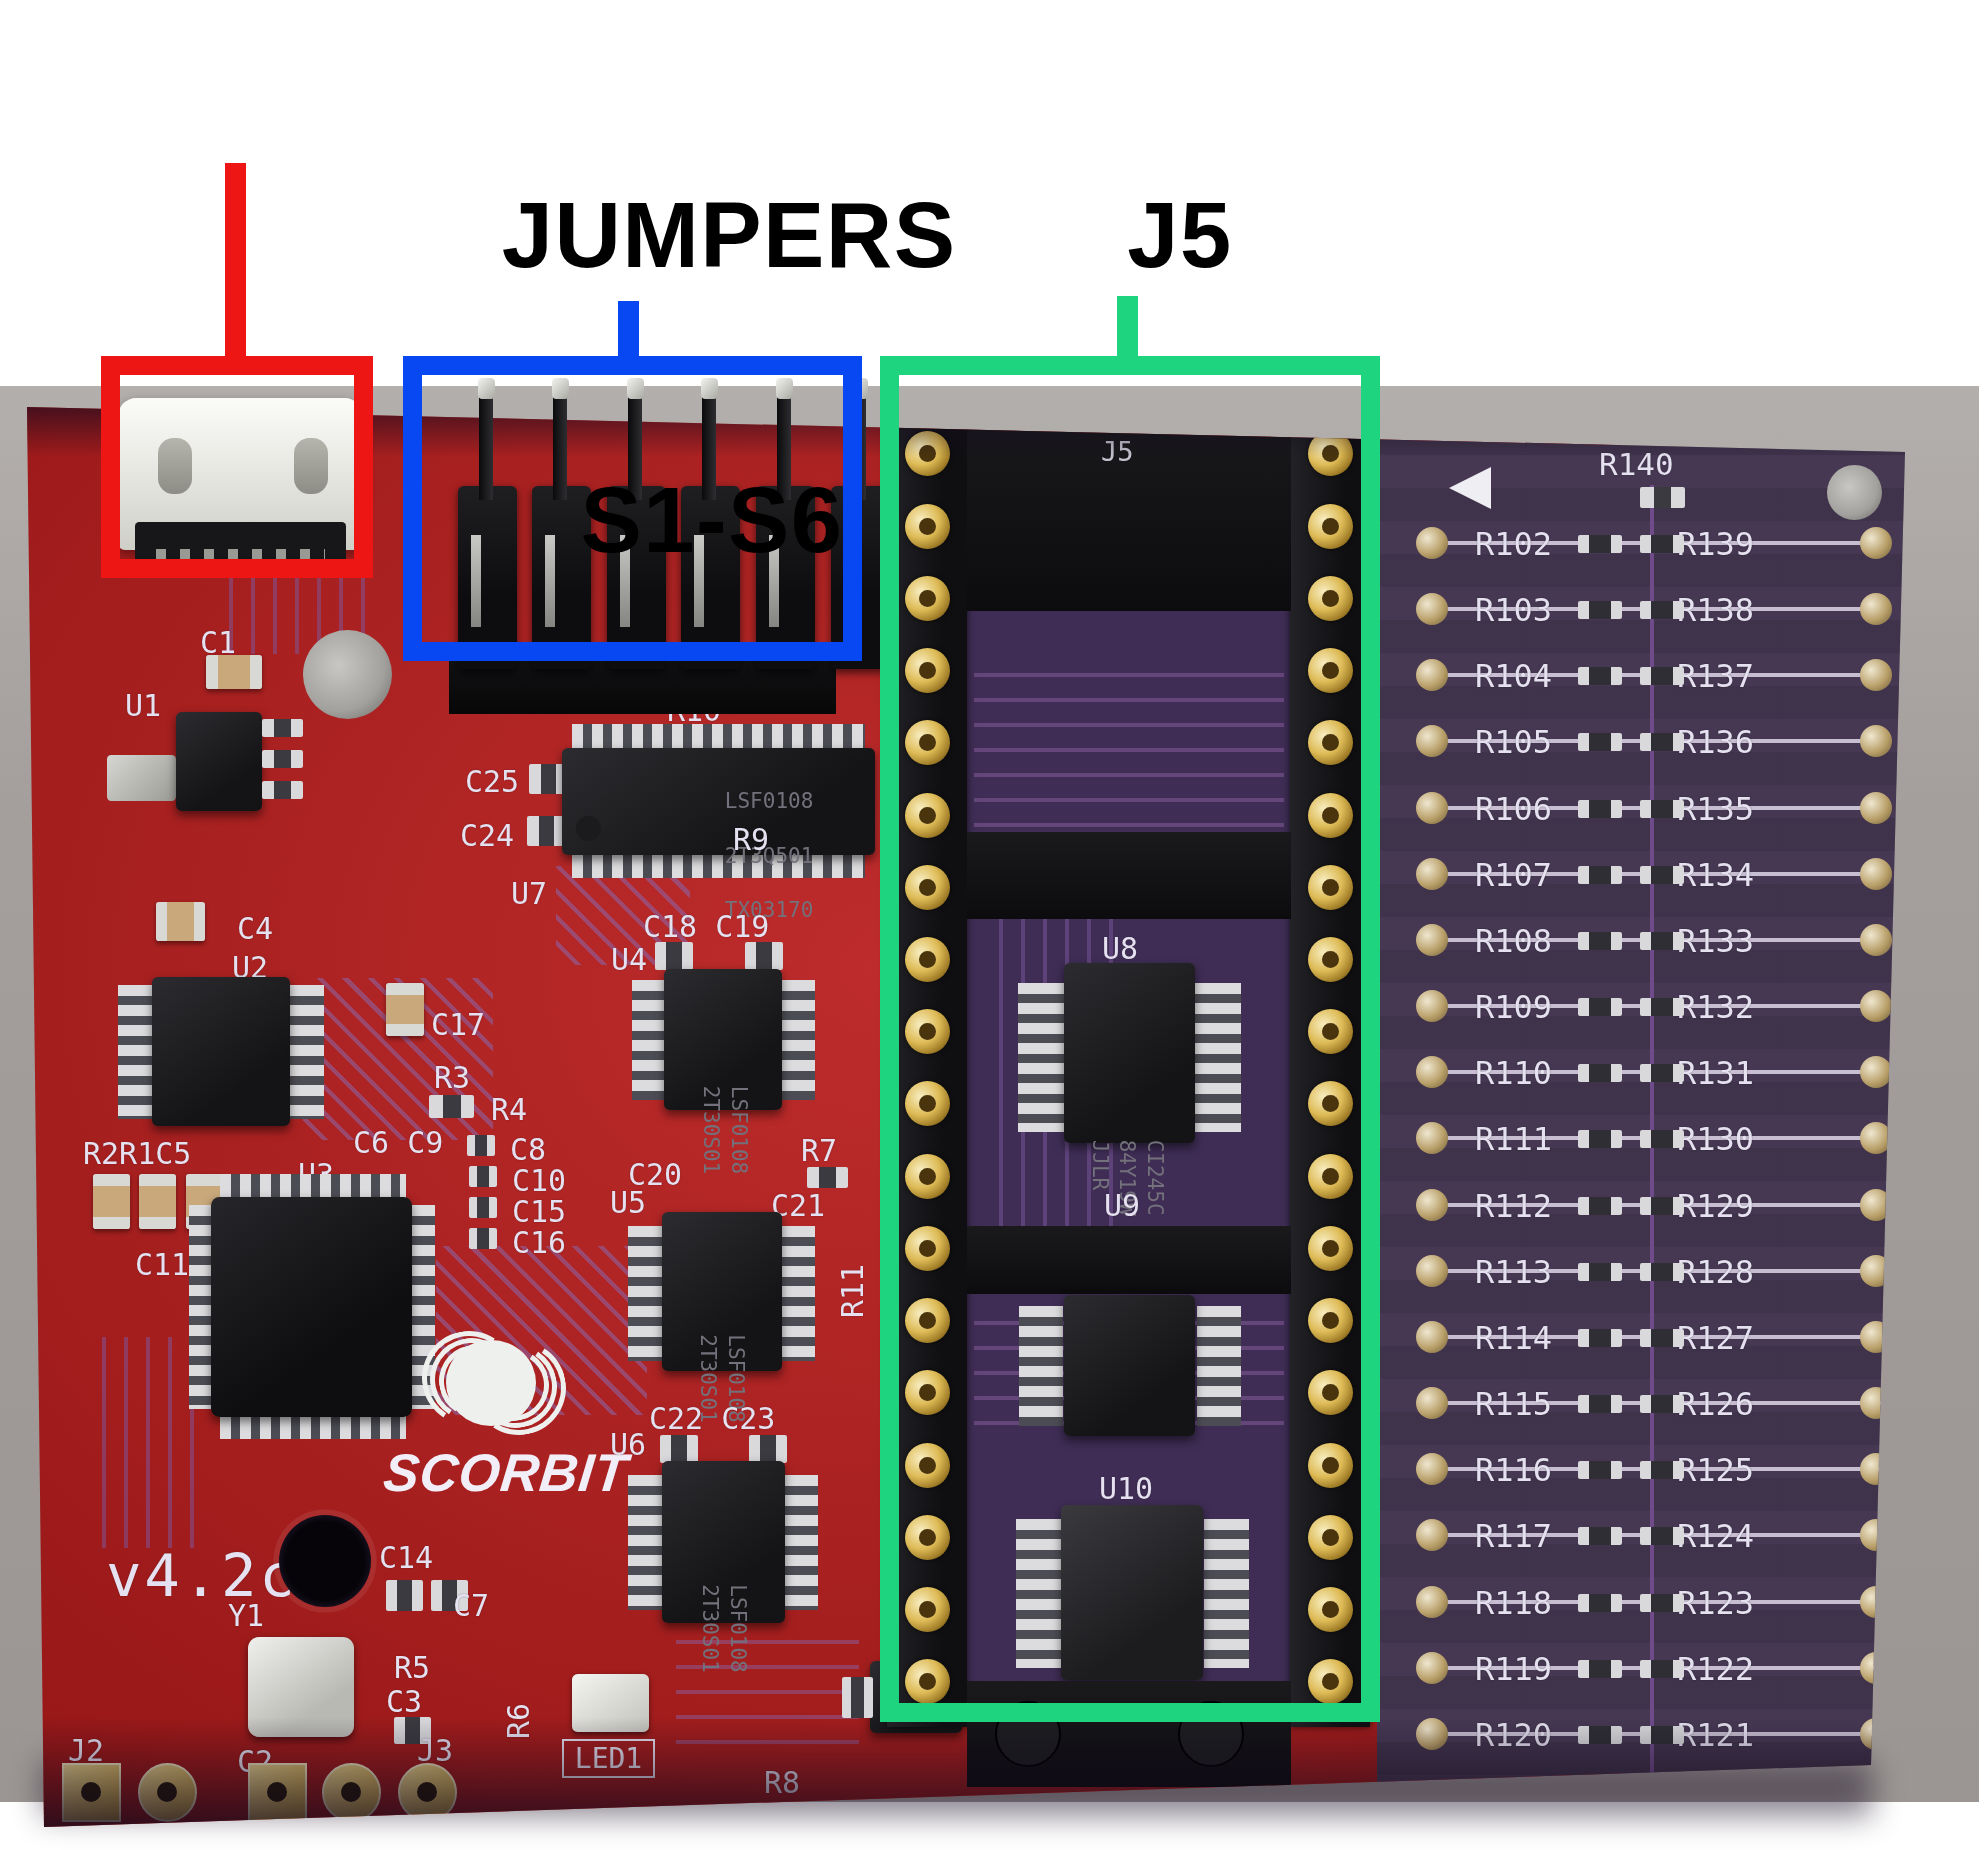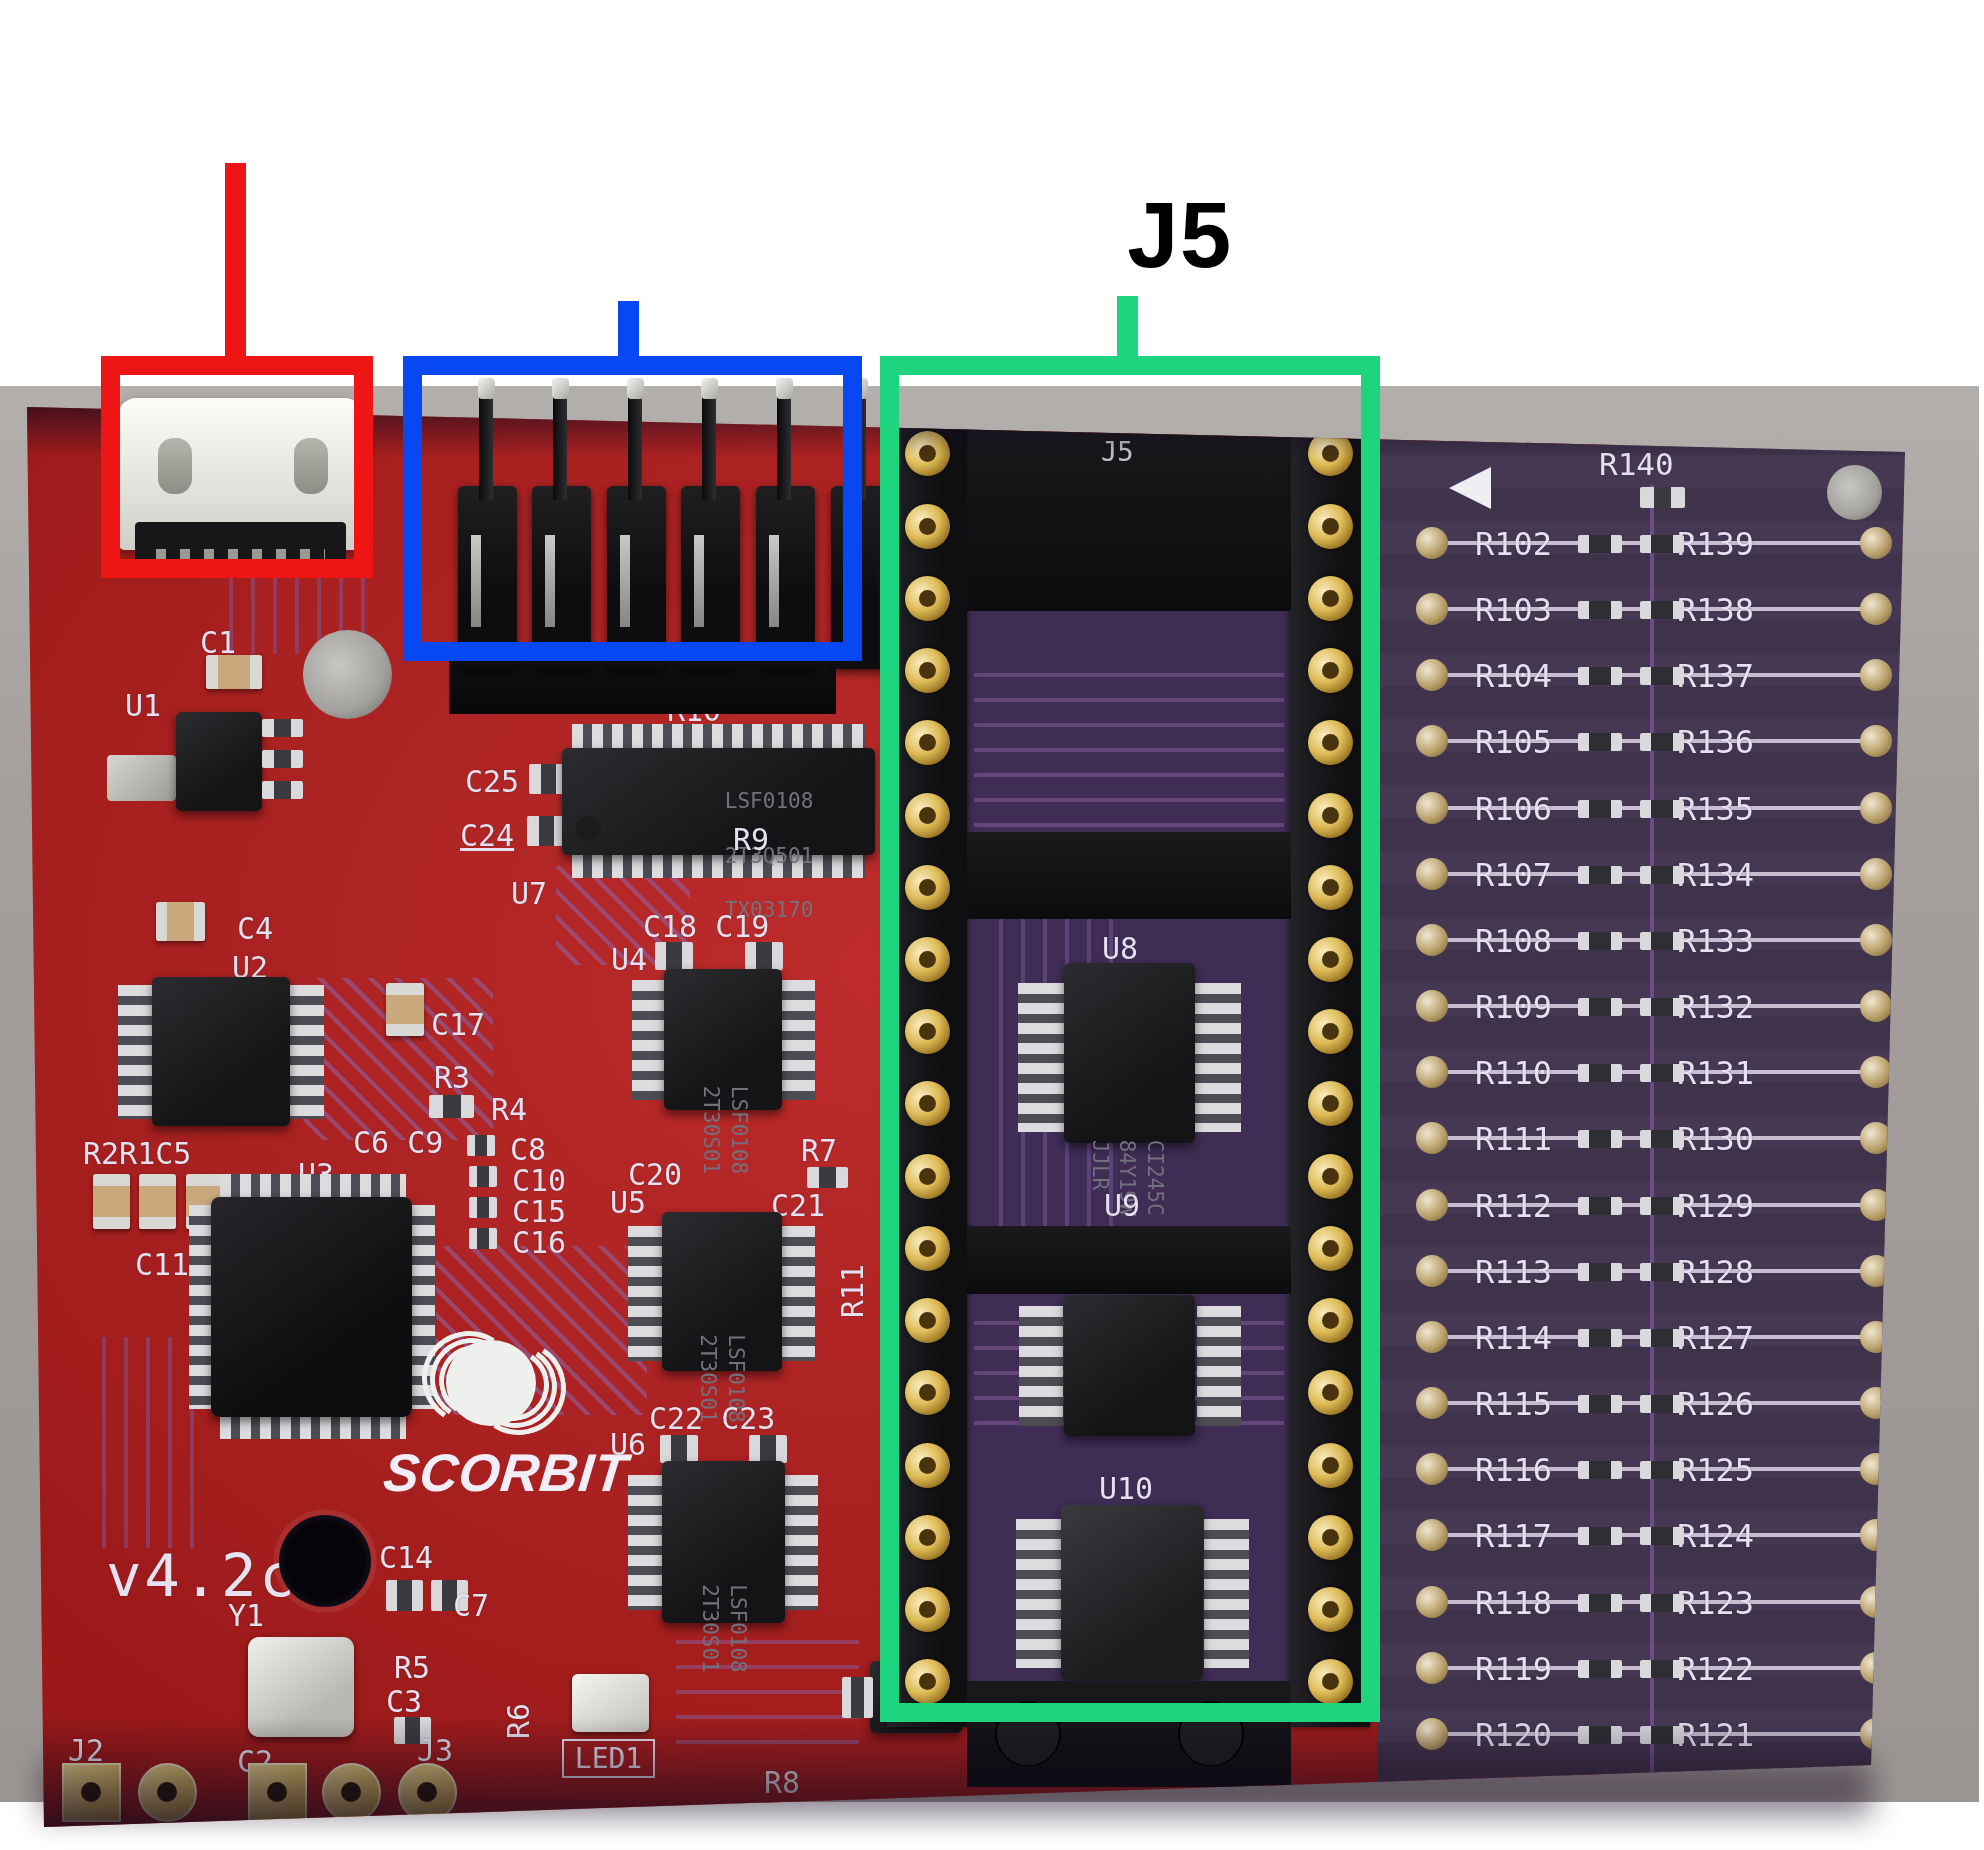--- a/index.html
+++ b/index.html
@@ -337,21 +337,21 @@
     <div class="chip" style="left:152px;top:977px;width:138px;height:149px;"></div>
 
     <span class="sk" style="left:431px;top:1007px;">C17</span>
     <div class="cap v" style="left:386px;top:983px;width:38px;height:53px;"></div>
     <span class="sk" style="left:434px;top:1060px;">R3</span>
     <div class="smd" style="left:429px;top:1095px;width:45px;height:22.5px;"></div>
     <span class="sk" style="left:491px;top:1092px;">R4</span>
 
     <span class="sk" style="left:465px;top:764px;">C25</span>
     <div class="smd" style="left:529px;top:764px;width:39px;height:30px;"></div>
-    <span class="sk" style="left:460px;top:818px;text-decoration:underline;">C24</span>
+    <span class="sk" style="left:460px;top:818px;">C24</span>
     <div class="smd" style="left:527px;top:816px;width:39px;height:30px;"></div>
     <span class="sk" style="left:511px;top:876px;">U7</span>
 
     <div class="pins-h" style="left:572px;top:724px;width:293px;height:25px;"></div>
     <div class="pins-h" style="left:572px;top:853px;width:293px;height:25px;"></div>
     <div class="chip" style="left:562px;top:748px;width:313px;height:107px;">
       <div class="mark" style="left:0;top:12.7px;width:313px;">
         <span>LSF0108</span><br>
         <span>2T3Q501</span><br>
         <span>TX03170</span>
@@ -692,18 +692,22 @@
     </div>
 
   <div class="leader" id="leader-red" style="left: 225px; top: 163px; height: 203px; background: rgb(238, 21, 21);"></div>
   <div class="leader" id="leader-blue" style="left: 618px; top: 301px; height: 65px; background: rgb(8, 72, 242);"></div>
   <div class="leader" id="leader-green" style="left: 1117px; top: 296px; height: 70px; background: rgb(30, 212, 126);"></div>
 
   <div class="abox" id="box-red" style="left: 101px; top: 356px; width: 272px; height: 222px; border: 19px solid rgb(238, 21, 21);"></div>
   <div class="abox" id="box-blue" style="left: 403px; top: 356px; width: 459px; height: 305px; border: 19px solid rgb(8, 72, 242);"></div>
   <div class="abox" id="box-green" style="left: 880px; top: 356px; width: 500px; height: 1366px; border: 19px solid rgb(30, 212, 126);"></div>
 
+  <div class="ann-label" style="left:394px;top:21px;width:528px;">
+    <span>JUMPERS</span><br>
+    <span>S1-S6</span>
+  </div>
   <div class="ann-label" style="left:985px;top:21px;width:282px;">
     <span>J5</span><br>
   </div>
 
 </div>
 
 
 </body></html>

